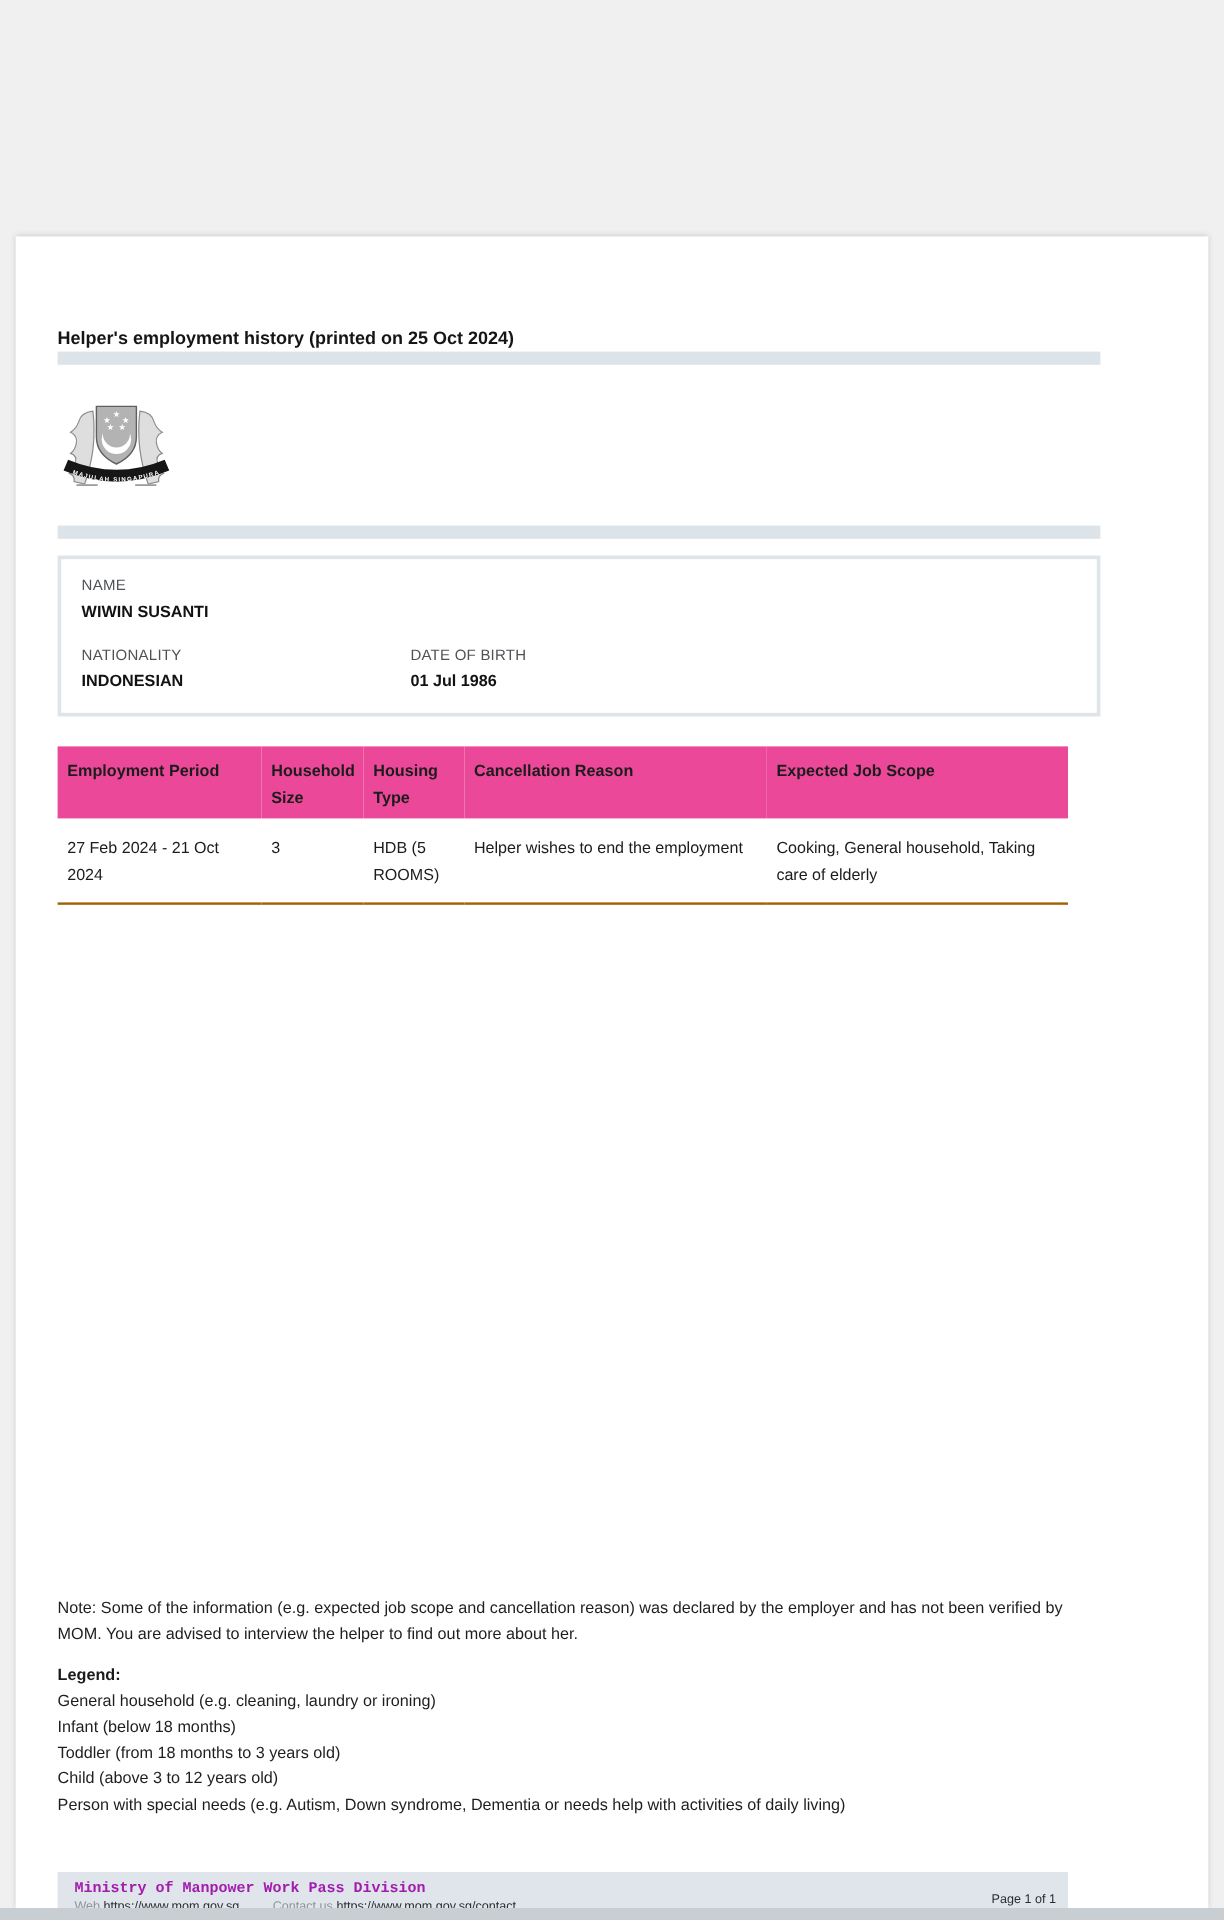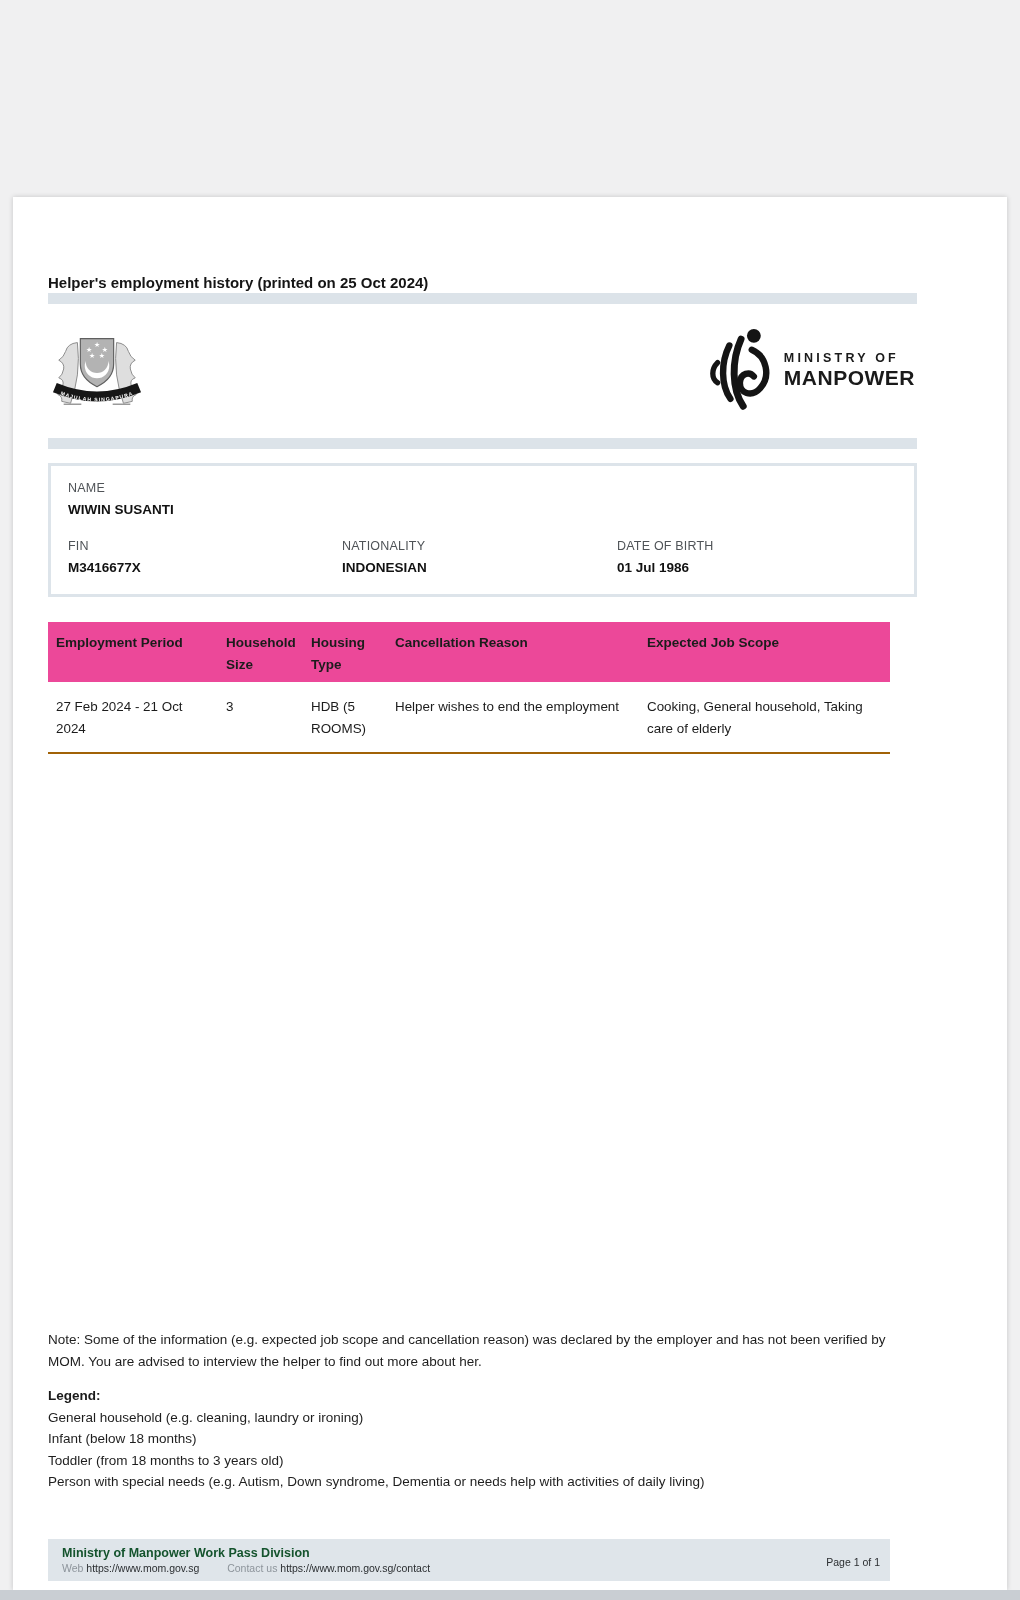--- a/index.html
+++ b/index.html
@@ -91,21 +91,21 @@
   .legend-heading { margin-top: 13px; font-size: 13.5px; font-weight: bold; color: #1a1a1a; line-height: 21.5px; }
   .legend-item { font-size: 13.5px; color: #1e1e1e; line-height: 21.5px; }
   
   .footer-bar {
     position: relative;
     margin-top: 46px;
     width: 842px; height: 42px;
     background: #dfe5ea;
     padding: 6px 14px 0 14px;
   }
-  .footer-division { font-size: 12.5px; font-weight: bold; color: #14532d; line-height: 16px; }
+  .footer-division { font-size: 12.5px; font-weight: bold; color: #a21caf; line-height: 16px; font-family: Liberation Mono, monospace; }
   .footer-links { font-size: 10.5px; line-height: 14px; }
   .footer-links .lbl { color: #8d949b; }
   .footer-links .url { color: #2b2e31; font-weight: normal; }
   .footer-links .gap { display: inline-block; width: 22px; }
   .footer-page {
     position: absolute; right: 10px; top: 17px;
     font-size: 10.5px; color: #2b2e31;
   }
 </style>
 </head>
@@ -140,45 +140,28 @@
 
           <path d="M7 64 Q50 82 93 64" stroke="#161616" stroke-width="10" fill="none"></path>
           <defs>
             <path id="bannerPath" d="M9 70 Q50 86 91 70"></path>
           </defs>
           <text font-size="5.2" font-weight="bold" fill="#ffffff" letter-spacing="1.1" font-family="Liberation Sans, sans-serif">
             <textPath href="#bannerPath" startOffset="50%" text-anchor="middle">MAJULAH SINGAPURA</textPath>
           </text>
         </svg>
 
-        <div class="mom-logo">
-          <svg class="mom-mark" viewBox="0 0 60 80" xmlns="http://www.w3.org/2000/svg">
-            <circle cx="43" cy="8" r="6.5" fill="#141414"></circle>
-            <path d="M9 33 C3 39 3 48 9 52" stroke="#141414" stroke-width="5" fill="none" stroke-linecap="round"></path>
-            <path d="M20 17 C12 33 12 54 21 67" stroke="#141414" stroke-width="6" fill="none" stroke-linecap="round"></path>
-            <path d="M31 11 C22 31 22 58 33 74" stroke="#141414" stroke-width="6.5" fill="none" stroke-linecap="round"></path>
-            <path d="M41 21 C55 27 59 46 49 57 C41 66 29 62 30 51 C31 43 39 41 43 46" stroke="#141414" stroke-width="6" fill="none" stroke-linecap="round"></path>
-          </svg>
-          <div class="mom-text">
-            <div class="l1">MINISTRY OF</div>
-            <div class="l2">MANPOWER</div>
-          </div>
-        </div>
       </div>
 
       <div class="gray-bar bar-logos"></div>
 
       <div class="profile-box">
         <div class="field-label">NAME</div>
         <div class="field-value">WIWIN SUSANTI</div>
         <div class="profile-row2">
-          <div>
-            <div class="field-label">FIN</div>
-            <div class="field-value">M3416677X</div>
-          </div>
           <div>
             <div class="field-label">NATIONALITY</div>
             <div class="field-value">INDONESIAN</div>
           </div>
           <div>
             <div class="field-label">DATE OF BIRTH</div>
             <div class="field-value">01 Jul 1986</div>
           </div>
         </div>
       </div>
@@ -210,20 +193,21 @@
           </tr>
         </tbody>
       </table>
 
       <div class="note">Note: Some of the information (e.g. expected job scope and cancellation reason) was declared by the employer and has not been verified by MOM. You are advised to interview the helper to find out more about her.</div>
 
       <div class="legend-heading">Legend:</div>
       <div class="legend-item">General household (e.g. cleaning, laundry or ironing)</div>
       <div class="legend-item">Infant (below 18 months)</div>
       <div class="legend-item">Toddler (from 18 months to 3 years old)</div>
+      <div class="legend-item">Child (above 3 to 12 years old)</div>
       <div class="legend-item">Person with special needs (e.g. Autism, Down syndrome, Dementia or needs help with activities of daily living)</div>
 
       <div class="footer-bar">
         <div class="footer-division">Ministry of Manpower Work Pass Division</div>
         <div class="footer-links">
           <span class="lbl">Web</span>
           <span class="url">https://www.mom.gov.sg</span>
           <span class="gap"></span>
           <span class="lbl">Contact us</span>
           <span class="url">https://www.mom.gov.sg/contact</span>

